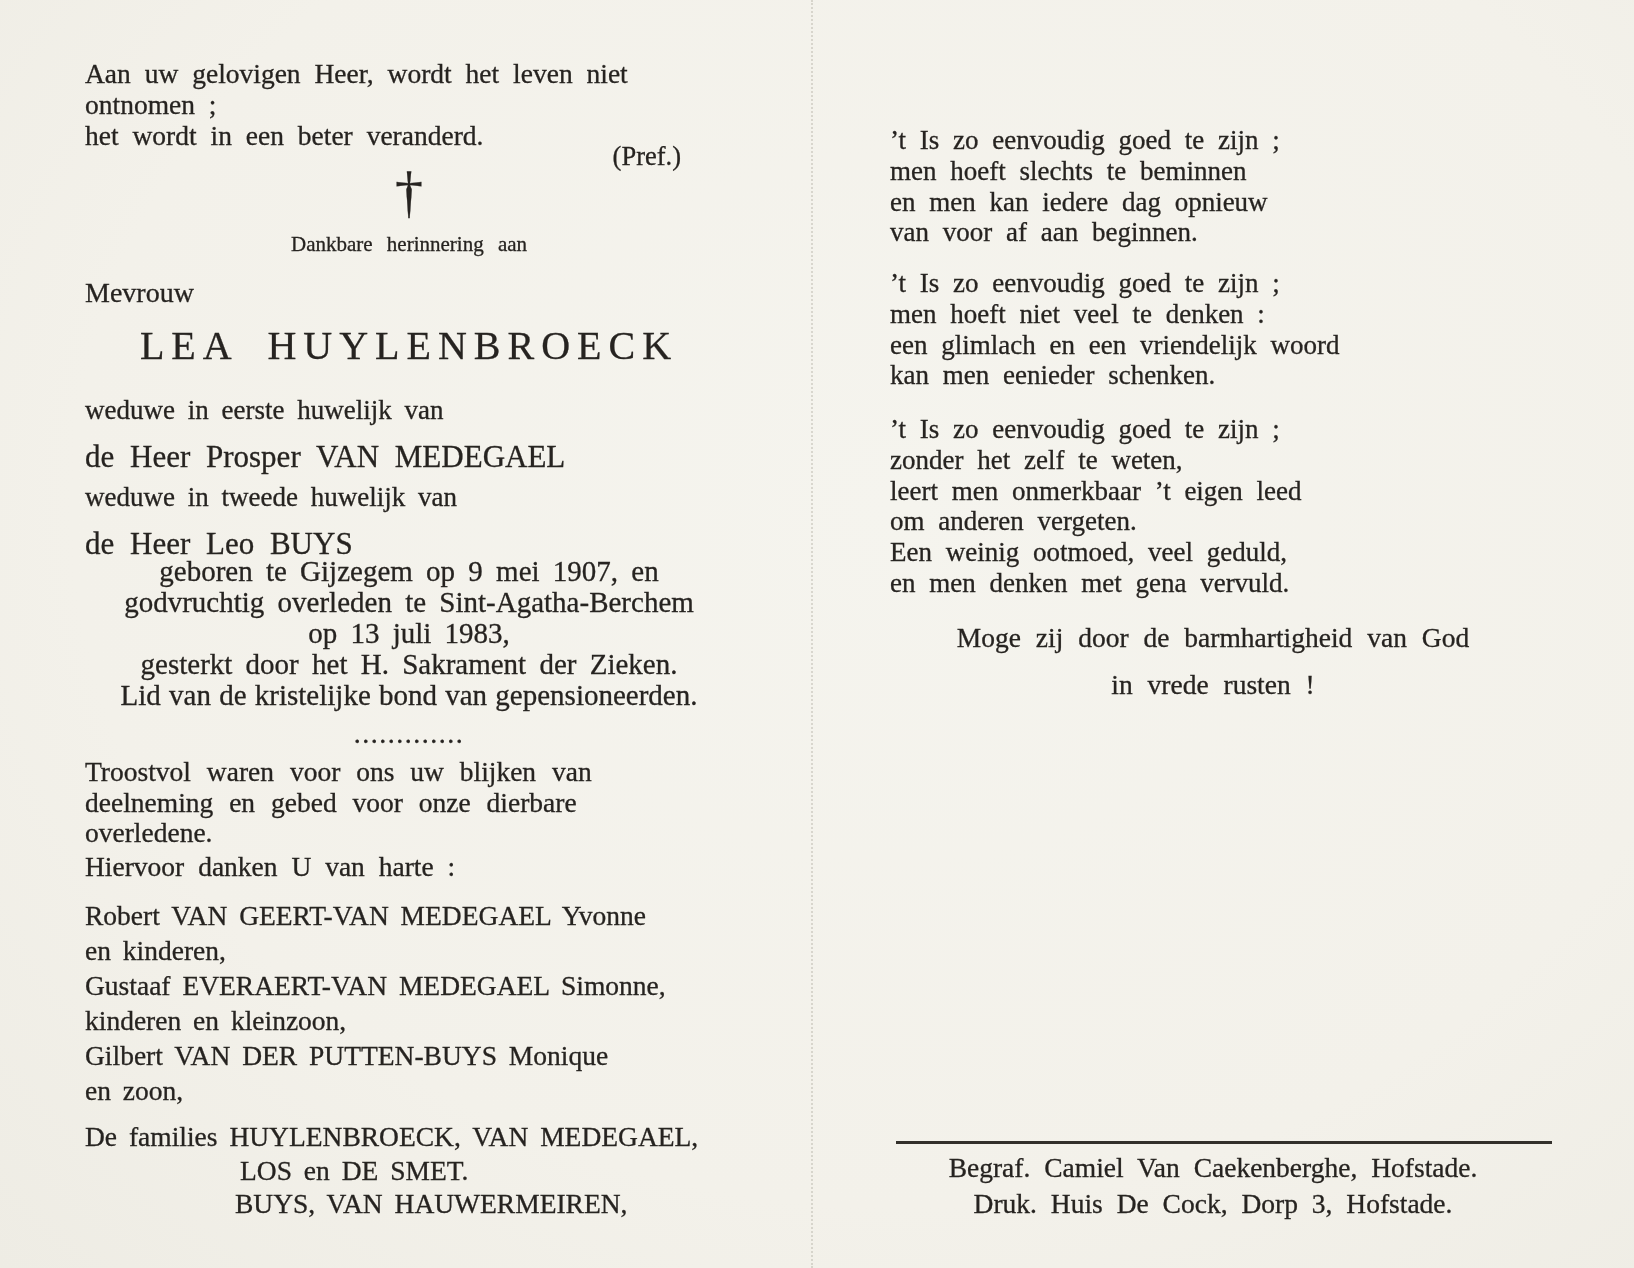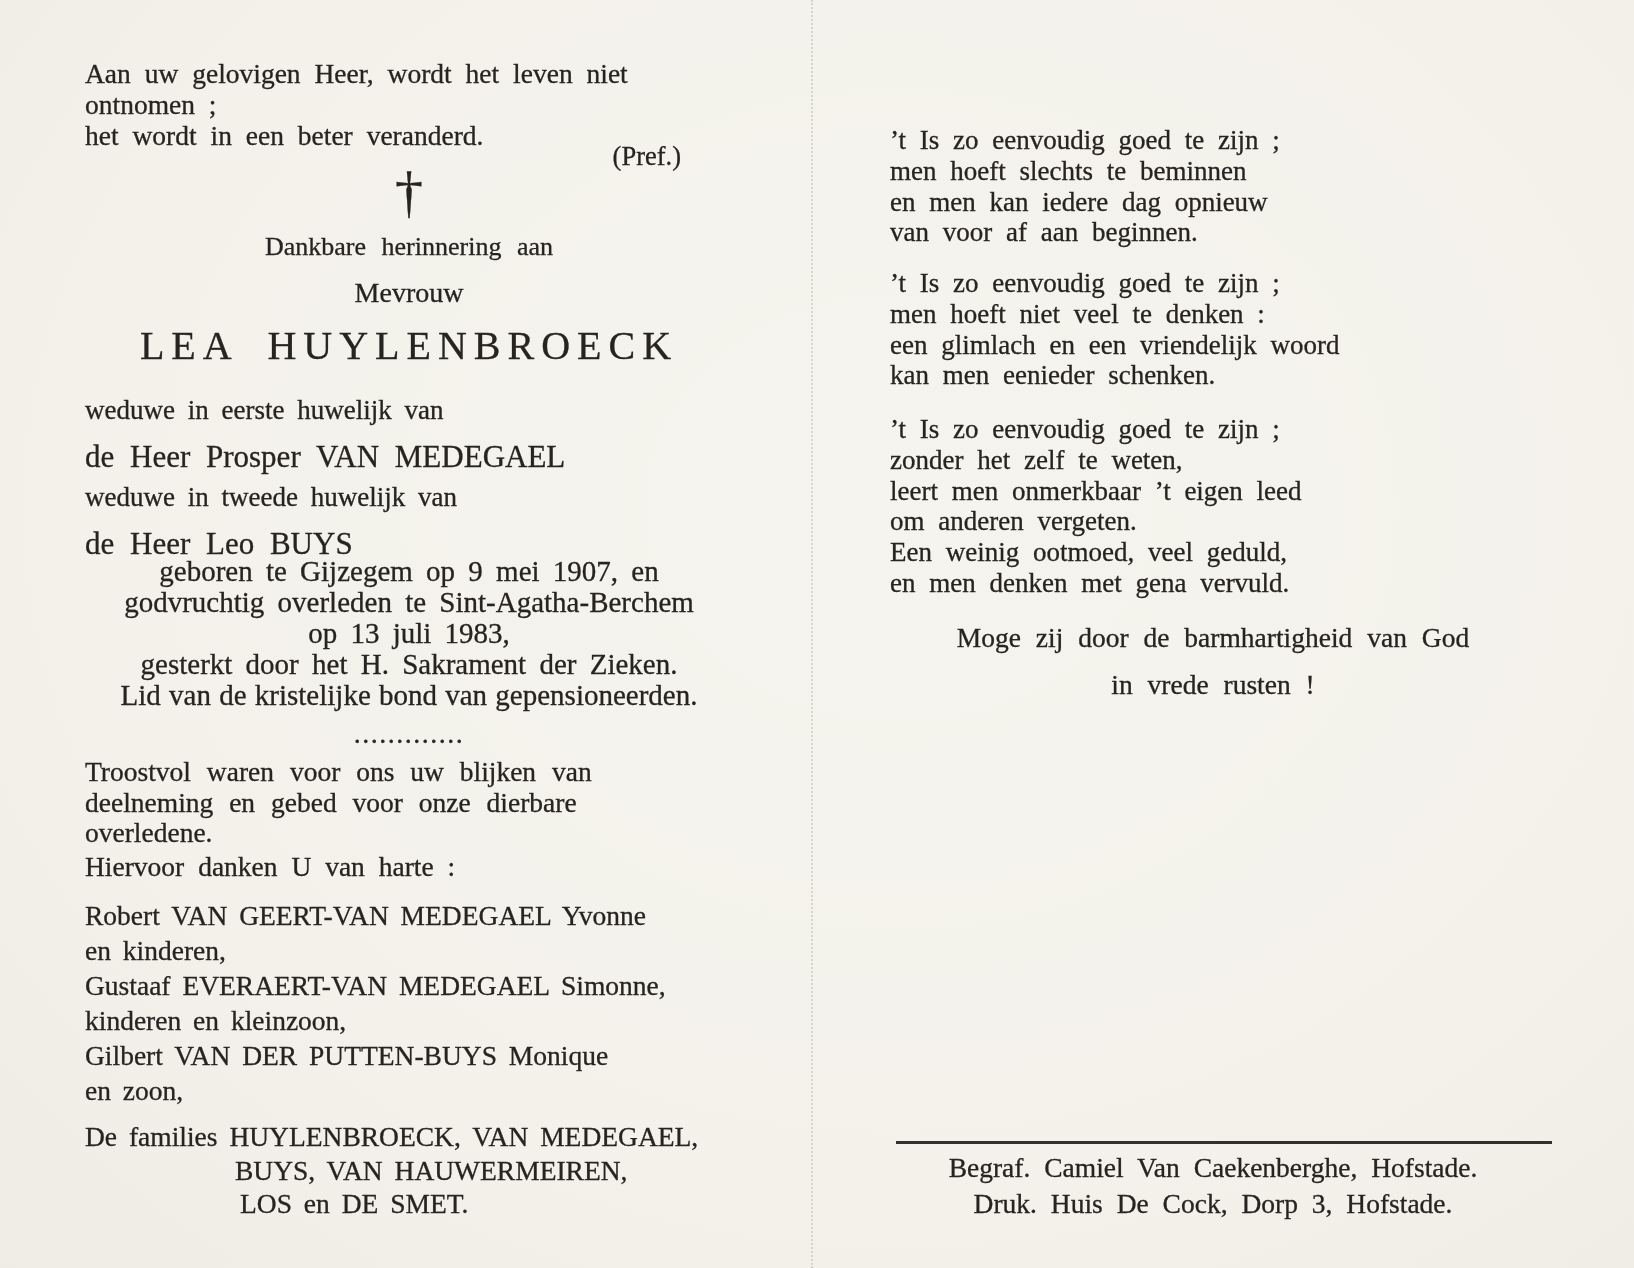--- a/index.html
+++ b/index.html
@@ -25,22 +25,22 @@
   .page { position: absolute; top: 0; height: 100%; }
   .page-left  { left: 85px;  width: 648px; }
   .page-right { left: 868px; width: 690px; }
   .blk { position: absolute; width: 100%; }
   .line { white-space: nowrap; }
 
   
   .epigraph   { top: 58px; font-size: 27.5px; line-height: 31px; word-spacing: 7px; }
   .pref       { top: 141px; text-align: right; padding-right: 52px; font-size: 26.5px; }
   .cross      { top: 162px; text-align: center; font-size: 56px; line-height: 60px; }
-  .dedication { top: 232px; text-align: center; font-size: 26px; word-spacing: 9px; }
-  .honorific  { top: 277px; text-align: center; font-size: 28px; }
+  .dedication { top: 232px; text-align: center; font-size: 21px; word-spacing: 9px; }
+  .honorific  { top: 277px; font-size: 28px; }
   .name       { top: 322px; text-align: center; font-size: 40px; letter-spacing: 7px; word-spacing: 14px; }
   .marriage   { top: 390px; text-align: left; }
   .marriage .sub  { font-size: 27px;  line-height: 40px; word-spacing: 6px; }
   .marriage .main { font-size: 31px;  line-height: 40px; word-spacing: 8px; margin-top: 7px; }
   .life       { top: 556px; text-align: center; font-size: 29px; line-height: 31px; word-spacing: 6px; }
   .life .tight { word-spacing: 1px; }
   .dotline    { top: 718px; text-align: center; font-size: 28px; letter-spacing: 1.5px; }
   .condolence { top: 757px; font-size: 27.5px; line-height: 30.5px; word-spacing: 9px; }
   .thanks     { top: 851px; font-size: 27.5px; word-spacing: 7px; }
   .mourners   { top: 898px; font-size: 27.5px; line-height: 35px; word-spacing: 5px; }
@@ -114,22 +114,22 @@
       <div class="line">Robert VAN GEERT-VAN MEDEGAEL Yvonne</div>
       <div class="line">en kinderen,</div>
       <div class="line">Gustaaf EVERAERT-VAN MEDEGAEL Simonne,</div>
       <div class="line">kinderen en kleinzoon,</div>
       <div class="line">Gilbert VAN DER PUTTEN-BUYS Monique</div>
       <div class="line">en zoon,</div>
     </div>
 
     <div class="blk families">
       <div class="line">De families HUYLENBROECK, VAN MEDEGAEL,</div>
+      <div class="line indent2">LOS en DE SMET.</div>
       <div class="line indent1">BUYS, VAN HAUWERMEIREN,</div>
-      <div class="line indent2">LOS en DE SMET.</div>
     </div>
   </div>
 
   <div class="page page-right">
 
     <div class="blk stanza stanza-1">
       <div class="line">’t Is zo eenvoudig goed te zijn ;</div>
       <div class="line">men hoeft slechts te beminnen</div>
       <div class="line">en men kan iedere dag opnieuw</div>
       <div class="line">van voor af aan beginnen.</div>

